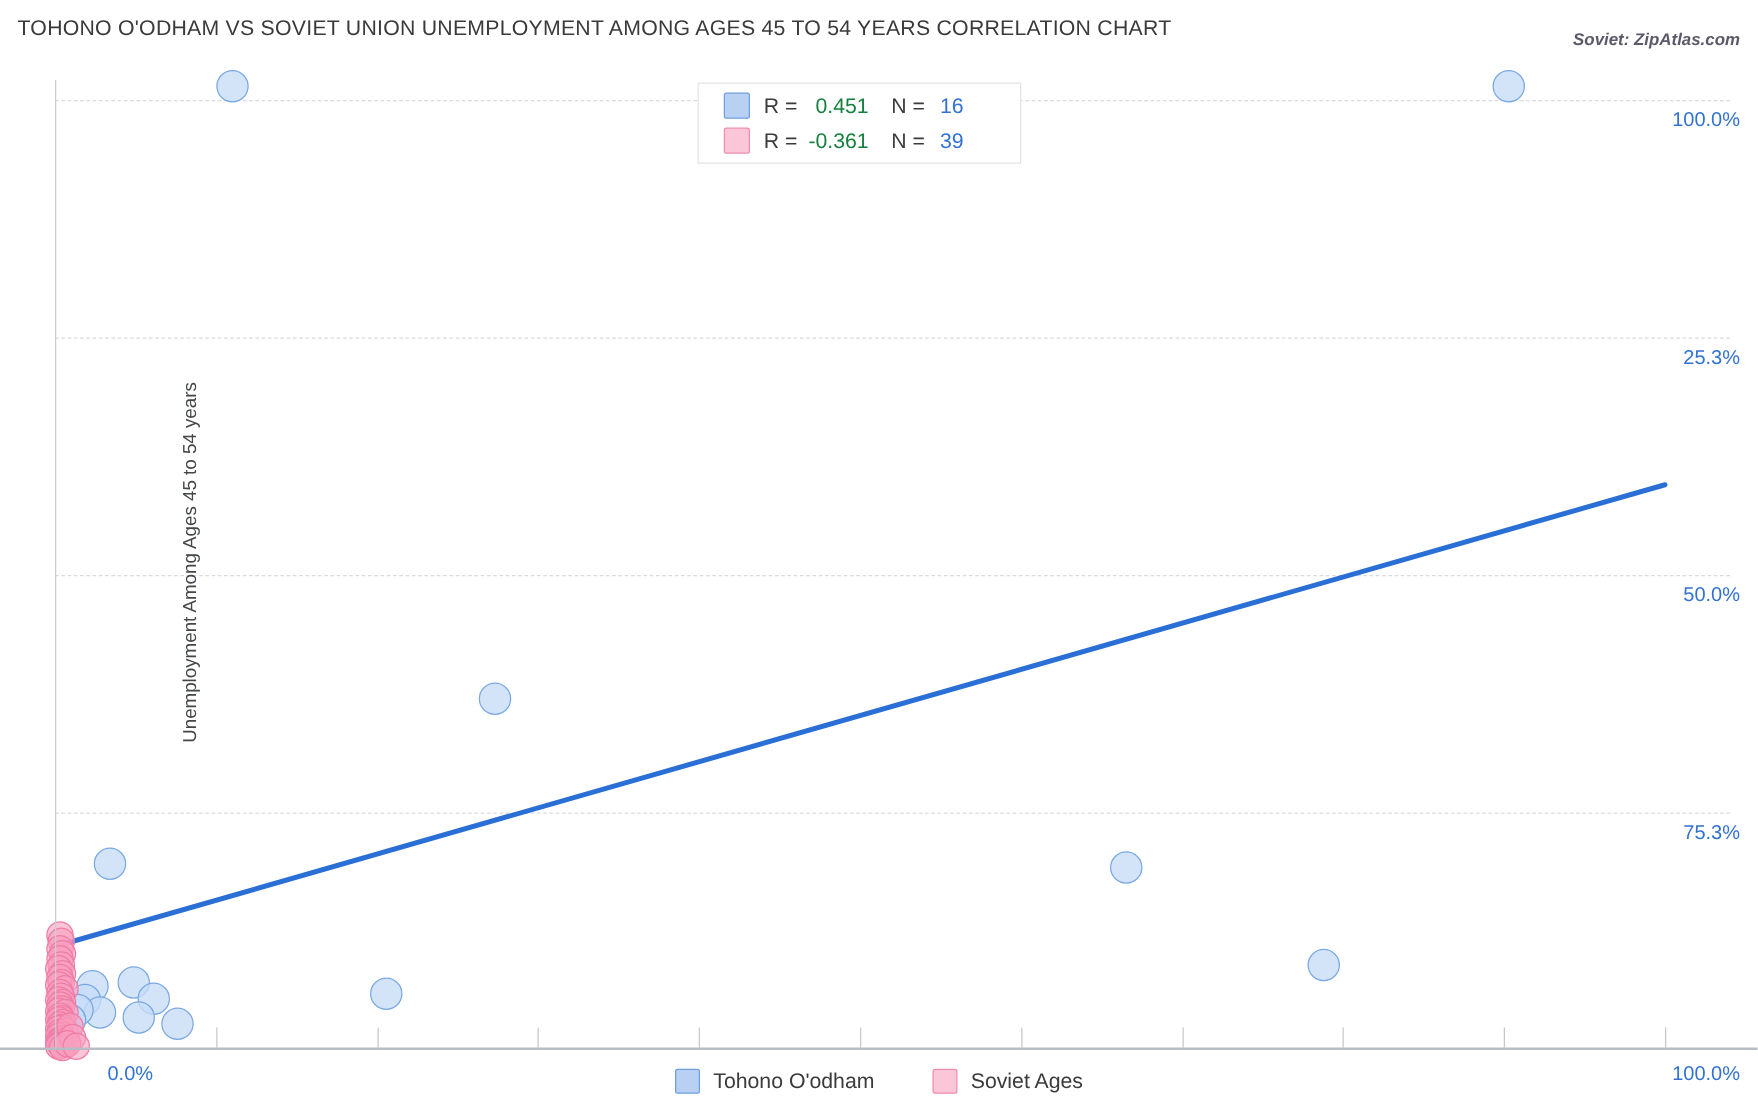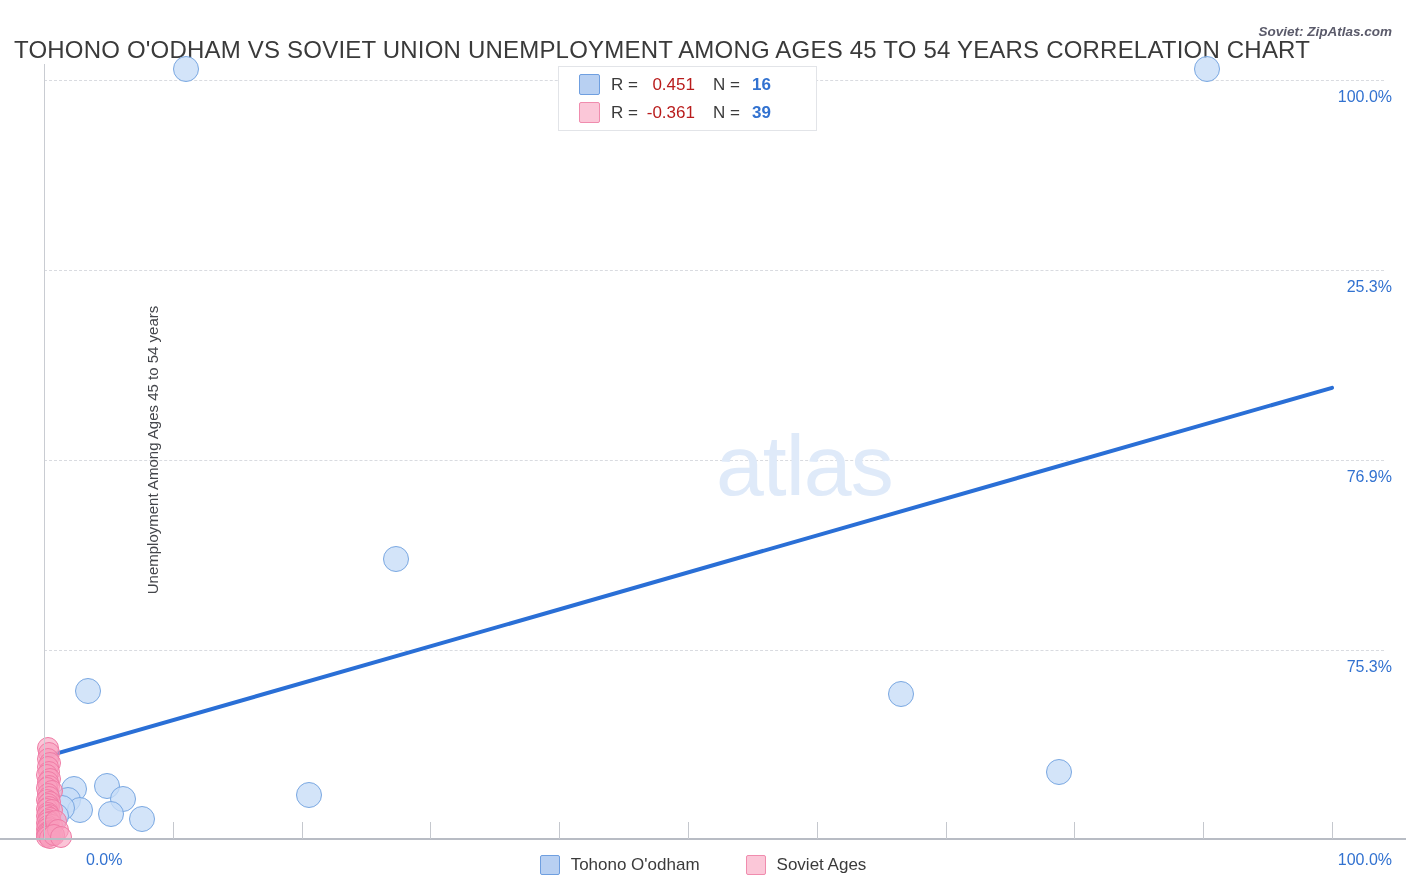--- a/index.html
+++ b/index.html
@@ -5,22 +5,22 @@
   html,body{margin:0;padding:0;}
   body{
     width:1406px;height:892px;background:#ffffff;overflow:hidden;
     font-family:"Liberation Sans", sans-serif;
     -webkit-font-smoothing:antialiased;
   }
   #root{position:relative;width:1406px;height:892px;}
 
   
   .title{
-    position:absolute;left:14px;top:36px;
-    font-size:24px;color:#3a3a3a;letter-spacing:.2px;white-space:nowrap;
+    position:absolute;left:14px;top:13px;
+    font-size:17px;color:#3a3a3a;letter-spacing:.2px;white-space:nowrap;
   }
   .source{
     position:absolute;right:14px;top:24px;
     font-size:13.5px;color:#5a5a6a;font-style:italic;font-weight:bold;
   }
 
   
   .plot{
     position:absolute;left:44px;top:64px;width:1288px;height:774px;
   }
@@ -74,25 +74,25 @@
     position:absolute;left:558px;top:66px;width:259px;height:65px;
     background:#ffffff;border:1px solid #e2e4e8;
     display:flex;flex-direction:column;justify-content:center;
     padding:2px 0 2px 0;box-sizing:border-box;
   }
   .statrow{display:flex;align-items:center;height:28px;padding-left:20px;}
   .swatch{width:21px;height:21px;border-radius:2px;box-sizing:border-box;}
   .sw-blue{background:#b8d0f2;border:1px solid #6f9fe0;}
   .sw-pink{background:#fbc7d8;border:1px solid #f08cae;}
   .statrow .lbl{font-size:17px;color:#3b3b3b;margin-left:11px;}
-  .statrow .val{font-size:17px;color:#b91c1c;margin-left:7px;}
+  .statrow .val{font-size:17px;color:#15803d;margin-left:7px;}
   .statrow .nlbl{font-size:17px;color:#3b3b3b;margin-left:18px;}
   .statrow .nval{font-size:17px;color:#3272d0;margin-left:7px;}
   .rv{display:inline-block;min-width:50px;text-align:right;}
-  .nv{display:inline-block;min-width:24px;text-align:right;font-weight:bold;}
+  .nv{display:inline-block;min-width:24px;text-align:right;}
 
   
   .blegend{
     position:absolute;left:0;top:851px;width:1406px;height:28px;
     display:flex;justify-content:center;align-items:center;gap:46px;
     pointer-events:none;
   }
   .bl-item{display:flex;align-items:center;pointer-events:auto;}
   .bl-item .sq{width:20px;height:20px;border-radius:2px;box-sizing:border-box;}
   .bl-item .txt{font-size:17px;color:#3b3b3b;margin-left:11px;white-space:nowrap;}
@@ -112,21 +112,20 @@
 
   <div class="title">TOHONO O'ODHAM VS SOVIET UNION UNEMPLOYMENT AMONG AGES 45 TO 54 YEARS CORRELATION CHART</div>
   <div class="source">Soviet: ZipAtlas.com</div>
 
   <div class="grid" style="top:80px;"></div>
   <div class="grid" style="top:270px;"></div>
   <div class="grid" style="top:460px;"></div>
   <div class="grid" style="top:650px;"></div>
 
   <div class="wm">
-    <span class="atlas">atlas</span>
   </div>
 
   <svg class="trend">
     <line id="trendline" stroke="#2a6fd6" stroke-width="4" stroke-linecap="round" x1="46.576" y1="756.4" x2="1332" y2="387.8"></line>
   </svg>
 
   <div id="points-layer" class="plot" style="left:0;top:0;width:1406px;height:892px;overflow:visible;">
       <div class="pt pt-blue" style="left: 172.68px; top: 55.6px; width: 26px; height: 26px;"></div>
       <div class="pt pt-blue" style="left: 1194.06px; top: 55.6px; width: 26px; height: 26px;"></div>
       <div class="pt pt-blue" style="left: 382.624px; top: 545.8px; width: 26px; height: 26px;"></div>
@@ -204,21 +203,21 @@
       <div class="xtick" style="left: 1203px;"></div>
       <div class="xtick" style="left: 1332px;"></div>
     </div>
 
   <div class="ytitle-wrap">
     <div class="ytitle">Unemployment Among Ages 45 to 54 years</div>
   </div>
 
   <div class="ylab-right" style="top:88px;">100.0%</div>
   <div class="ylab-right" style="top:278px;">25.3%</div>
-  <div class="ylab-right" style="top:468px;">76.9%</div>
+  <div class="ylab-right" style="top:468px;">50.0%</div>
   <div class="ylab-right" style="top:658px;">75.3%</div>
 
   <div class="xlab" style="left:44px;margin-left:42px;">0.0%</div>
   <div class="xlab" style="right:14px;">100.0%</div>
 
   <div class="statbox">
     <div class="statrow">
       <span class="swatch sw-blue"></span>
       <span class="lbl">R =</span>
       <span class="val rv">0.451</span>

